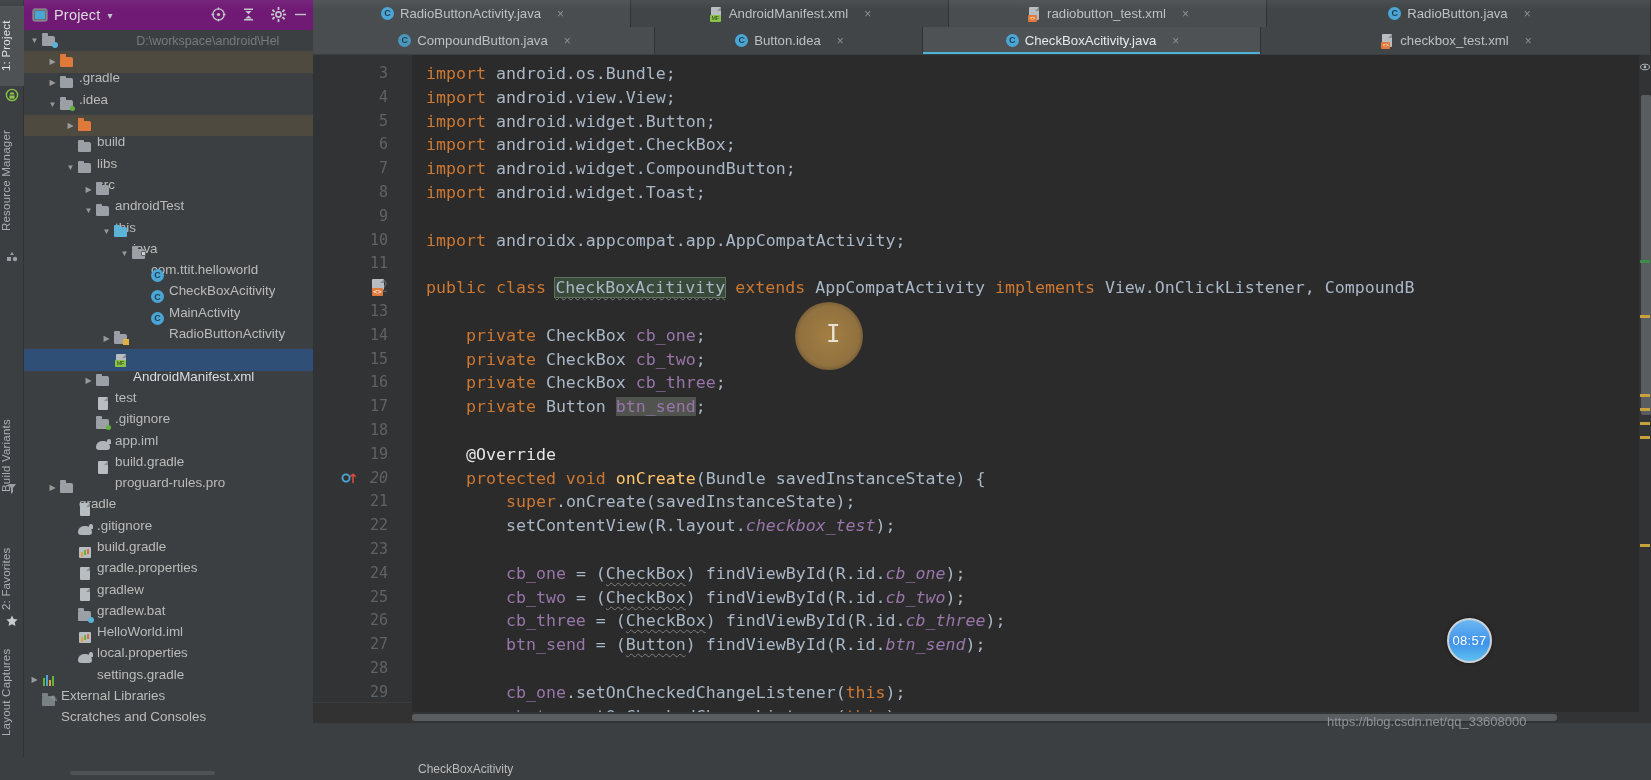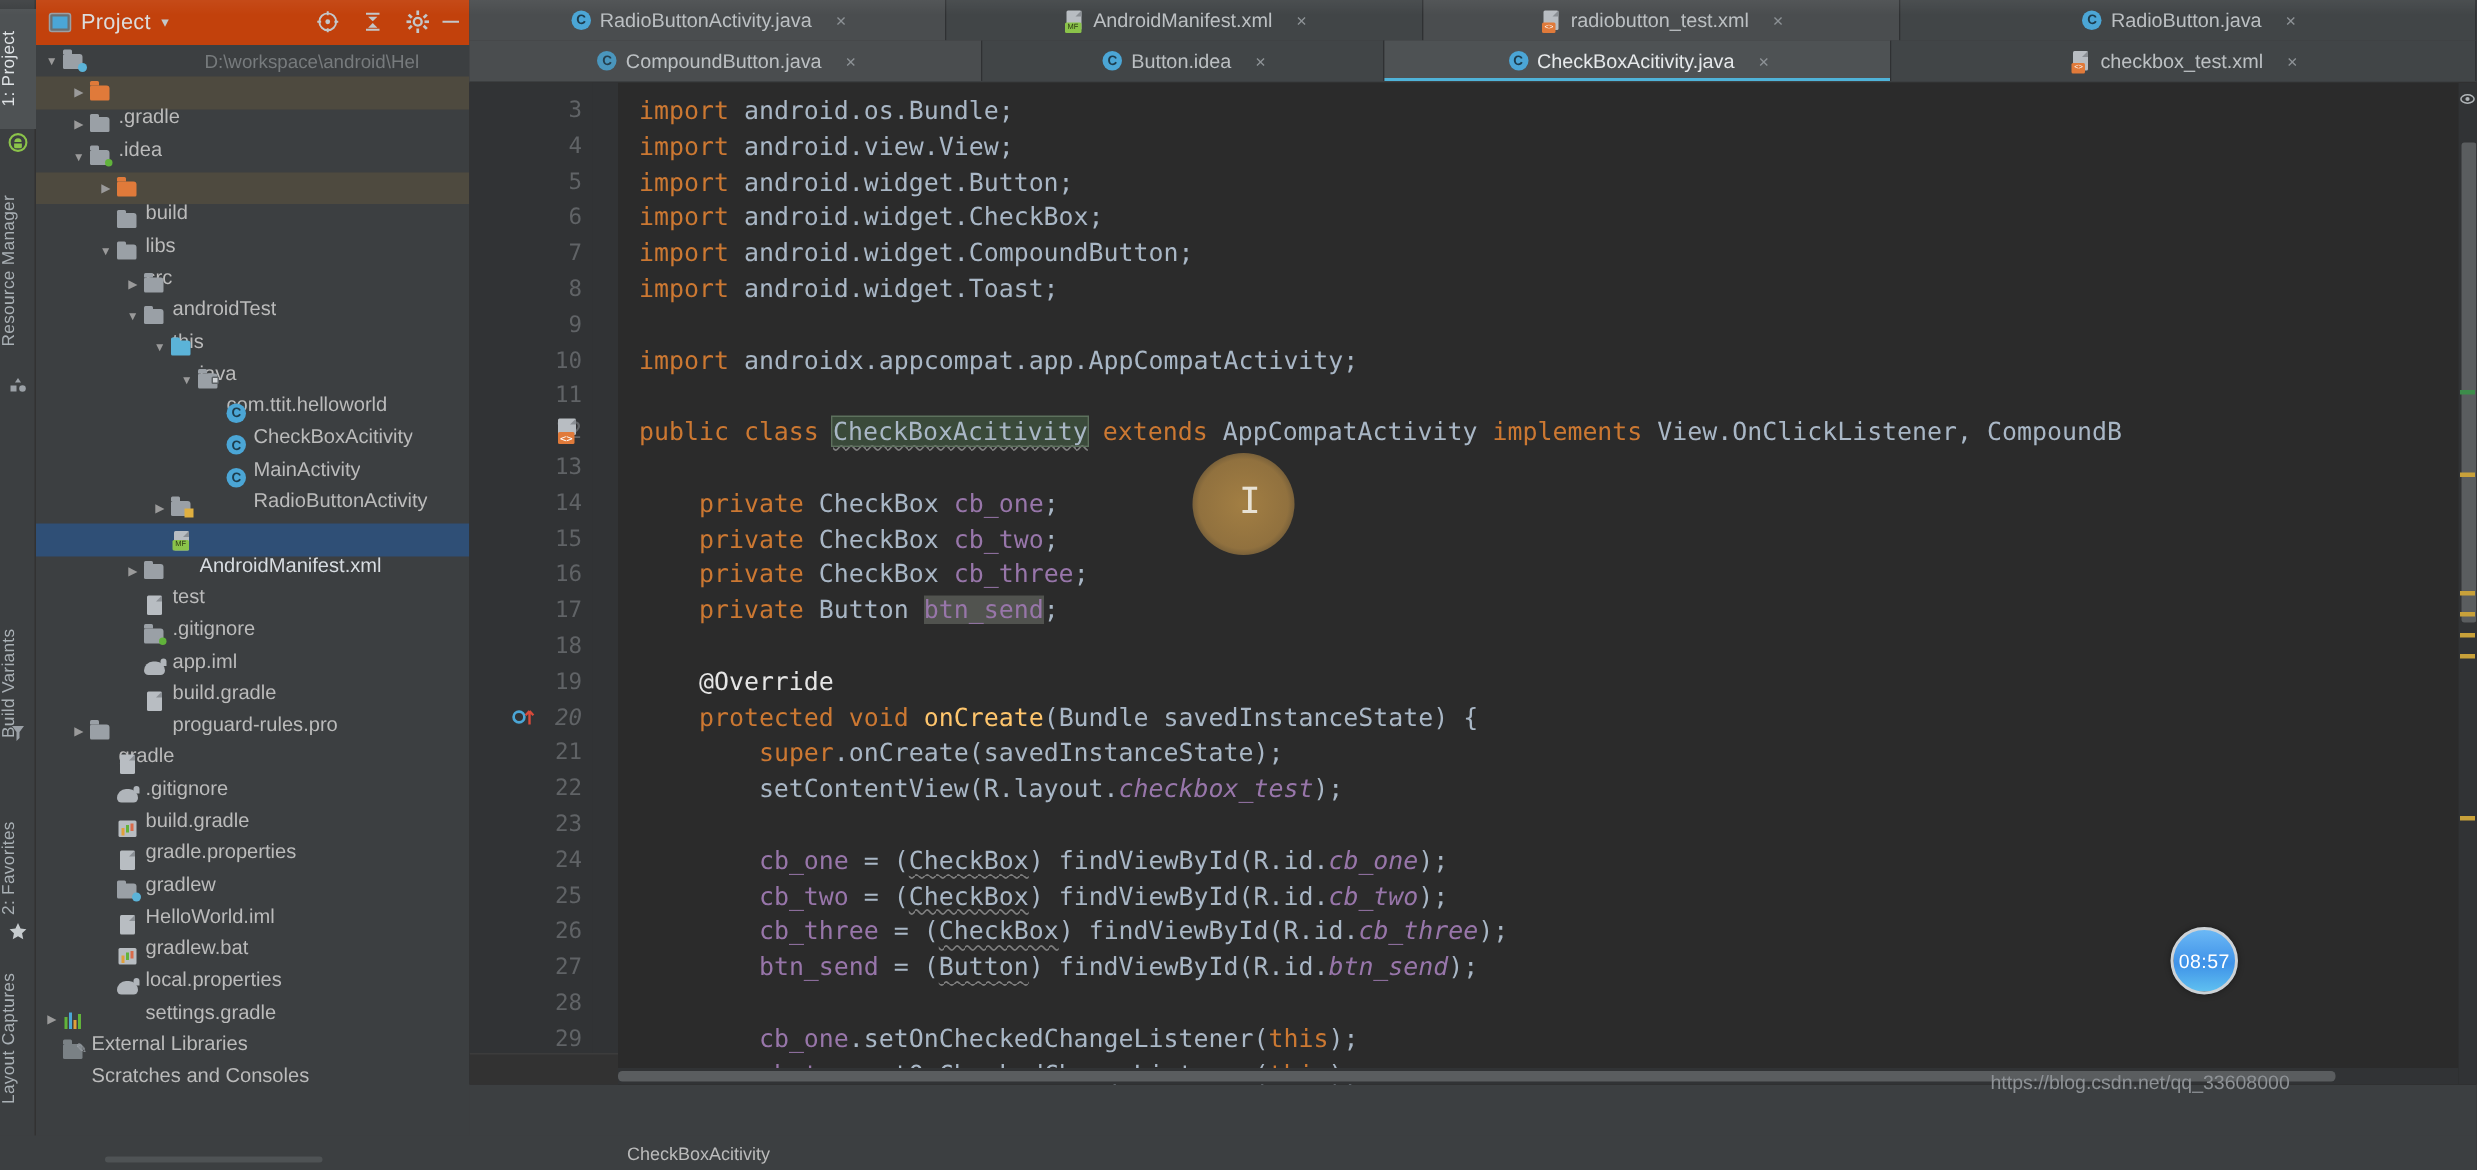--- a/index.html
+++ b/index.html
@@ -24,21 +24,21 @@
   }
   .vtool.sel { background: #4e5254; color: #dfe3e6; }
   .vicon { position: absolute; left: 5px; width: 14px; height: 14px; }
 
   
   #project-panel {
     position: absolute; left: 24px; top: 0; width: 289px; height: 780px;
     background: #3c3f41;
   }
   #project-header {
-    position: relative; height: 30px; background: #c2410c;
+    position: relative; height: 30px; background: #701a75;
     display: flex; align-items: center; padding: 0 4px;
   }
   #project-header .title {
     color: #dcdcdc; font-size: 14.5px; margin-left: 26px; letter-spacing: .2px;
   }
   .hdr-icon { width: 18px; height: 18px; display:inline-block; position:relative; }
 
   #tree {
     position: absolute; left: 0; top: 30px; width: 289px; height: 700px;
     overflow: hidden; background: #3c3f41;
@@ -492,31 +492,31 @@
         <div class="row" style="padding-left: 40px;">
           <span class="arrow"></span>
           <span class="tico">
             <span class="doc"></span>
           </span>
           <span class="lbl">gradlew</span>
         </div>
         <div class="row" style="padding-left: 40px;">
           <span class="arrow"></span>
           <span class="tico">
+            <span class="doc"></span>
+          </span>
+          <span class="lbl">gradlew.bat</span>
+        </div>
+        <div class="row" style="padding-left: 40px;">
+          <span class="arrow"></span>
+          <span class="tico">
             <span class="fold f-grey"></span>
             <span class="dot-mod"></span>
           </span>
           <span class="lbl">HelloWorld.iml</span>
-        </div>
-        <div class="row" style="padding-left: 40px;">
-          <span class="arrow"></span>
-          <span class="tico">
-            <span class="doc"></span>
-          </span>
-          <span class="lbl">gradlew.bat</span>
         </div>
         <div class="row" style="padding-left: 40px;">
           <span class="arrow"></span>
           <span class="tico">
             <span class="props"></span>
           </span>
           <span class="lbl">local.properties</span>
         </div>
         <div class="row" style="padding-left: 40px;">
           <span class="arrow"></span>

